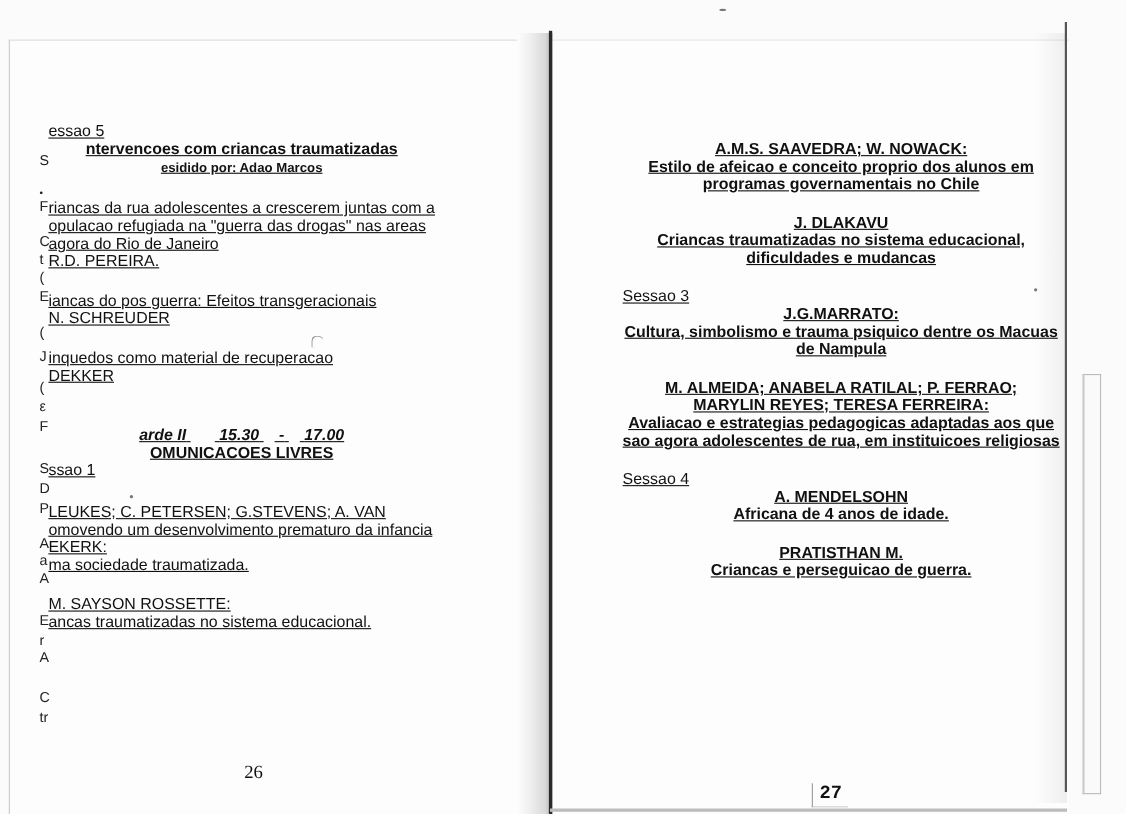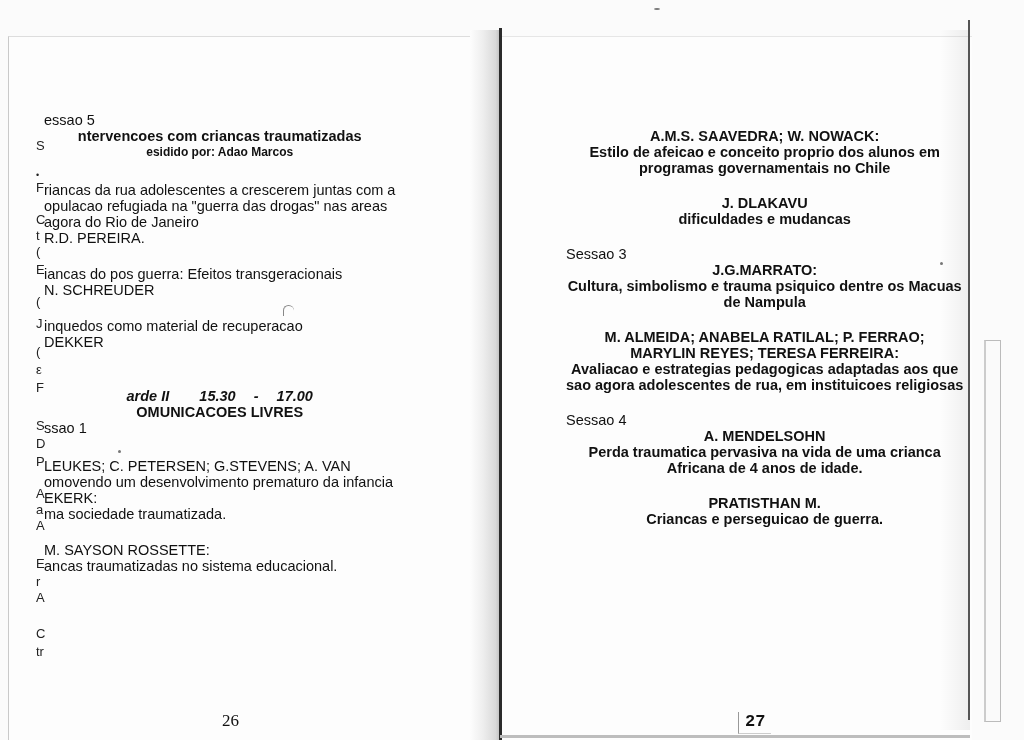--- a/index.html
+++ b/index.html
@@ -29,21 +29,21 @@
     position: absolute; left: 940px; top: 30px; width: 30px; bottom: 10px;
     background: linear-gradient(to right, rgba(0,0,0,0) 0%, rgba(0,0,0,0.06) 100%);
   }
   .right-tab {
     position: absolute; left: 984px; top: 340px; width: 14px; height: 380px;
     background: #fafafa; border: 1px solid #bbb; border-left: 2px solid #ccc;
   }
   .bottom-edge {
     position: absolute; left: 500px; right: 54px; bottom: 2px; height: 3px; background: #bdbdbd;
   }
-  .text-block { position: absolute; white-space: nowrap; }
+  .text-block { position: absolute; white-space: nowrap; text-decoration: underline; }
   .line { display: block; font-size: 14.5px; line-height: 16px; }
   .bold { font-weight: bold; text-align: center; }
   .italic { font-style: italic; }
   .small { font-size: 12px; }
   .gap { height: 16px; }
   .margin-char { position: absolute; font-size: 13px; color: #222; }
   .page-num { position: absolute; font-family: "Liberation Serif", serif; font-size: 17px; }
   .page-num-right {
     border-left: 1px solid #999; border-bottom: 1px solid #ccc; padding: 0 6px 2px 6px; font-weight: bold; font-family: Liberation Mono, monospace;
   }
@@ -116,43 +116,43 @@
     <span class="gap" style="display:block;height:22px;"></span>
     <span class="line">LEUKES; C. PETERSEN; G.STEVENS; A. VAN</span>
     <span class="line">omovendo um desenvolvimento prematuro da infancia</span>
     <span class="line">EKERK:</span>
     <span class="line">ma sociedade traumatizada.</span>
     <span class="gap" style="display:block;height:20px;"></span>
     <span class="line">M. SAYSON ROSSETTE:</span>
     <span class="line">ancas traumatizadas no sistema educacional.</span>
   </div>
 
-  <span class="page-num" style="left:222px;top:692px;margin-top:19px;">26</span>
+  <span class="page-num" style="left:222px;top:692px;">26</span>
 
   <div class="text-block" style="left:566px;top:128px;">
     <span class="line bold">A.M.S. SAAVEDRA; W. NOWACK:</span>
     <span class="line bold">Estilo de afeicao e conceito proprio dos alunos em</span>
     <span class="line bold">programas governamentais no Chile</span>
     <span class="gap" style="display:block;height:19px;"></span>
     <span class="line bold">J. DLAKAVU</span>
+    <span class="line bold">Criancas traumatizadas no sistema educacional,</span>
     <span class="line bold">dificuldades e mudancas</span>
     <span class="gap" style="display:block;height:19px;"></span>
     <span class="line">Sessao 3</span>
     <span class="line bold">J.G.MARRATO:</span>
     <span class="line bold">Cultura, simbolismo e trauma psiquico dentre os Macuas</span>
     <span class="line bold">de Nampula</span>
     <span class="gap" style="display:block;height:19px;"></span>
     <span class="line bold">M. ALMEIDA; ANABELA RATILAL; P. FERRAO;</span>
     <span class="line bold">MARYLIN REYES;  TERESA FERREIRA:</span>
     <span class="line bold">Avaliacao e estrategias pedagogicas adaptadas aos que</span>
     <span class="line bold">sao agora adolescentes de rua, em instituicoes religiosas</span>
     <span class="gap" style="display:block;height:19px;"></span>
     <span class="line">Sessao 4</span>
     <span class="line bold">A. MENDELSOHN</span>
-    <span class="line bold">Perda traumatica pervasiva na vida de uma crianca</span>
     <span class="line bold">Africana de 4 anos de idade.</span>
     <span class="gap" style="display:block;height:19px;"></span>
     <span class="line bold">PRATISTHAN M.</span>
     <span class="line bold">Criancas e perseguicao de guerra.</span>
   </div>
 
   <span class="page-num page-num-right" style="left:738px;top:712px;">27</span>
 
   <span class="speck" style="left:118px;top:450px;"></span>
   <span class="speck" style="left:283px;top:305px;width:10px;height:10px;background:transparent;border:1px solid #888;border-bottom:none;border-right:none;border-radius:50% 50% 0 0;"></span>

